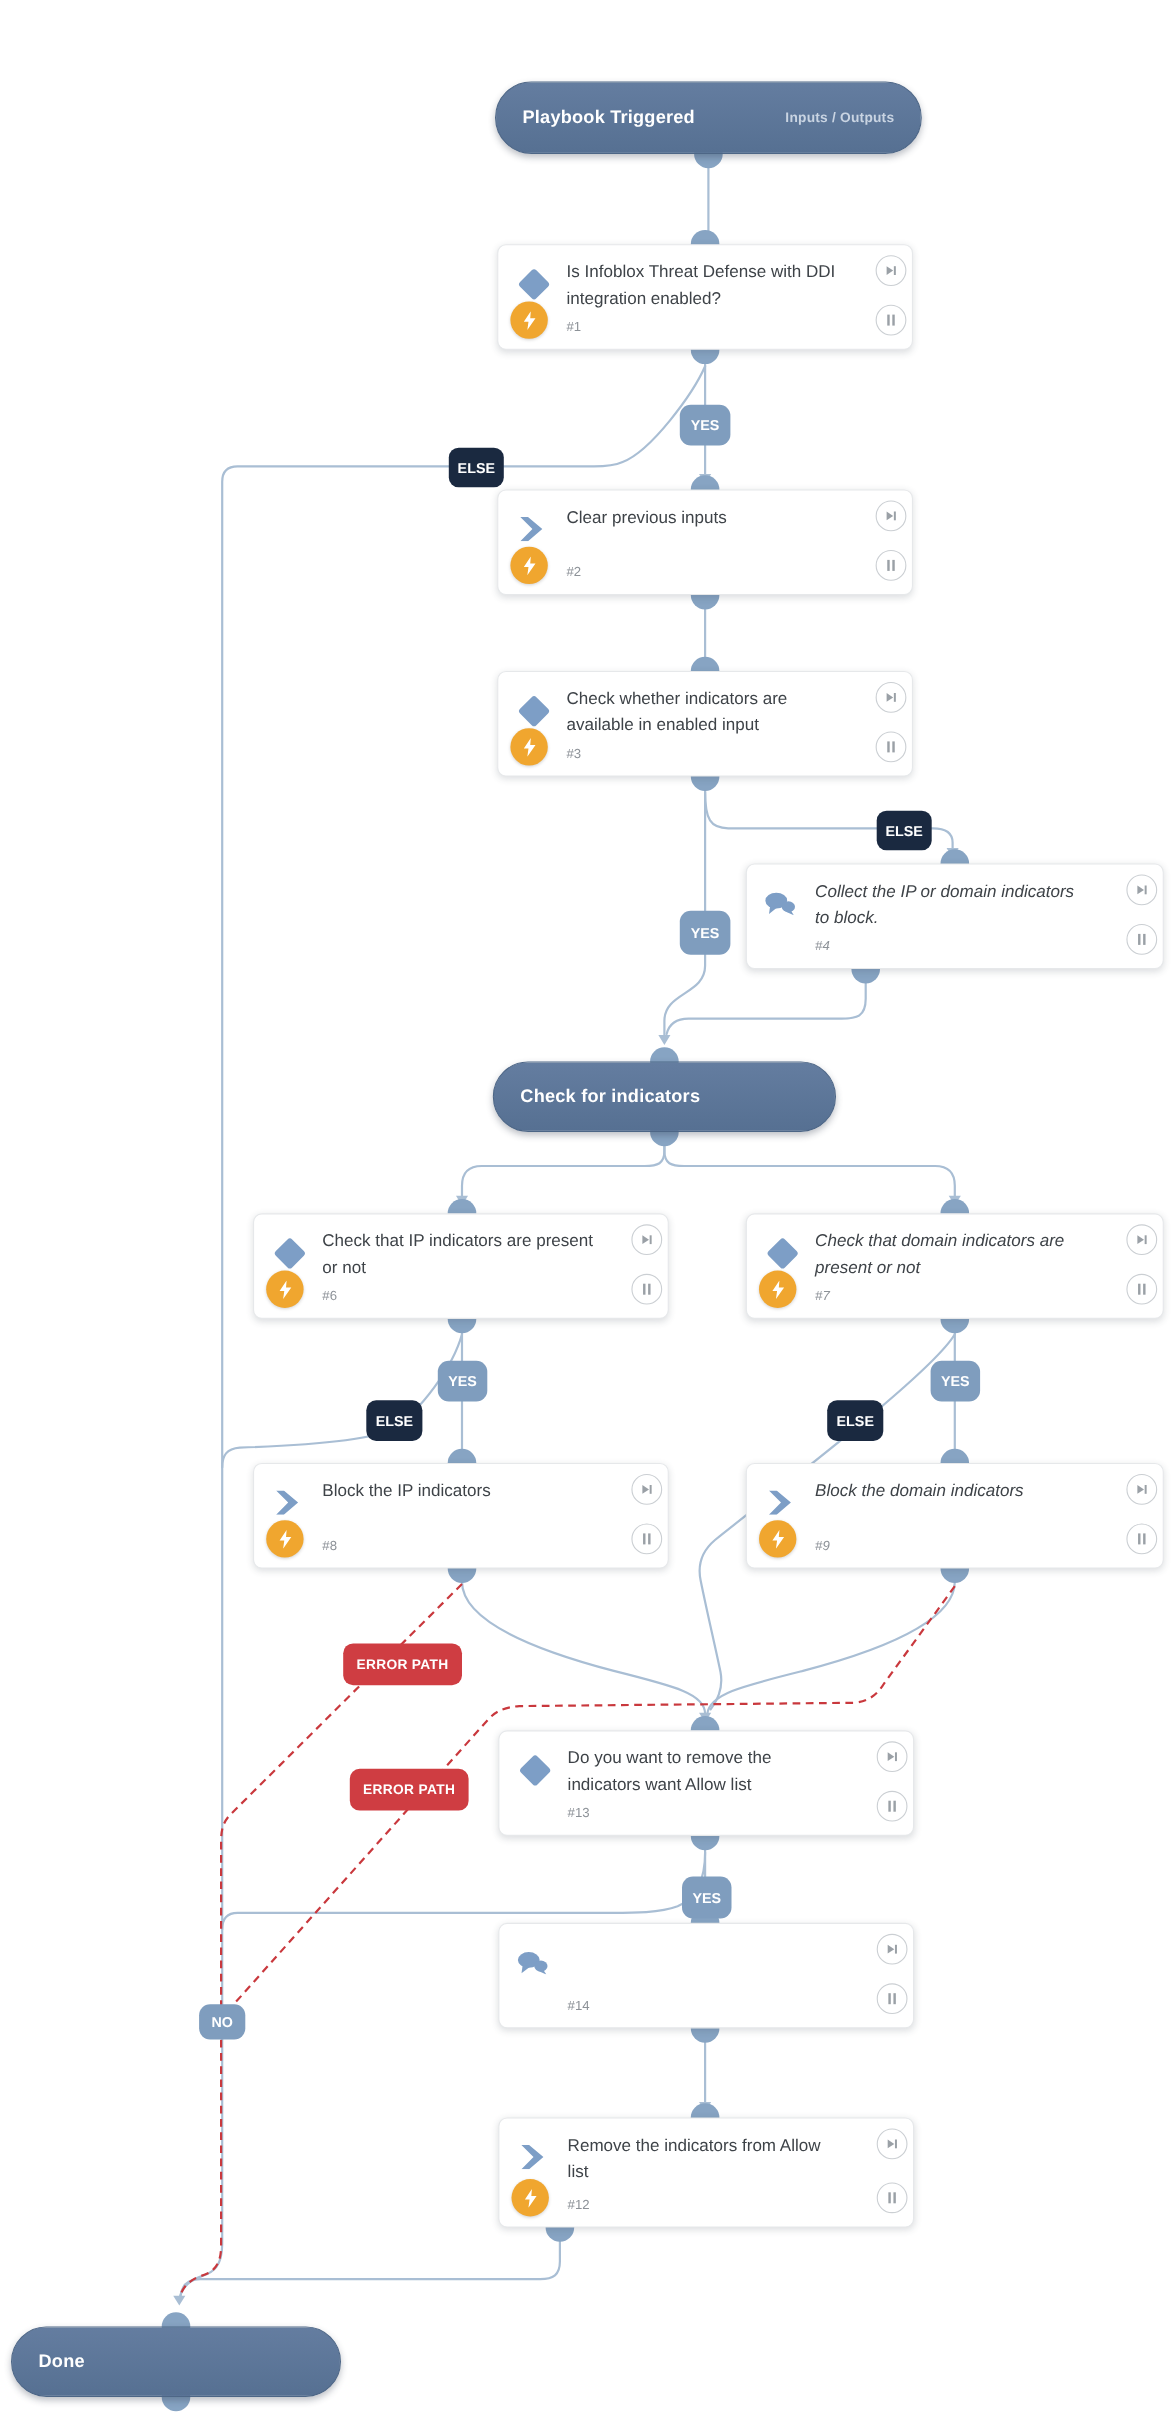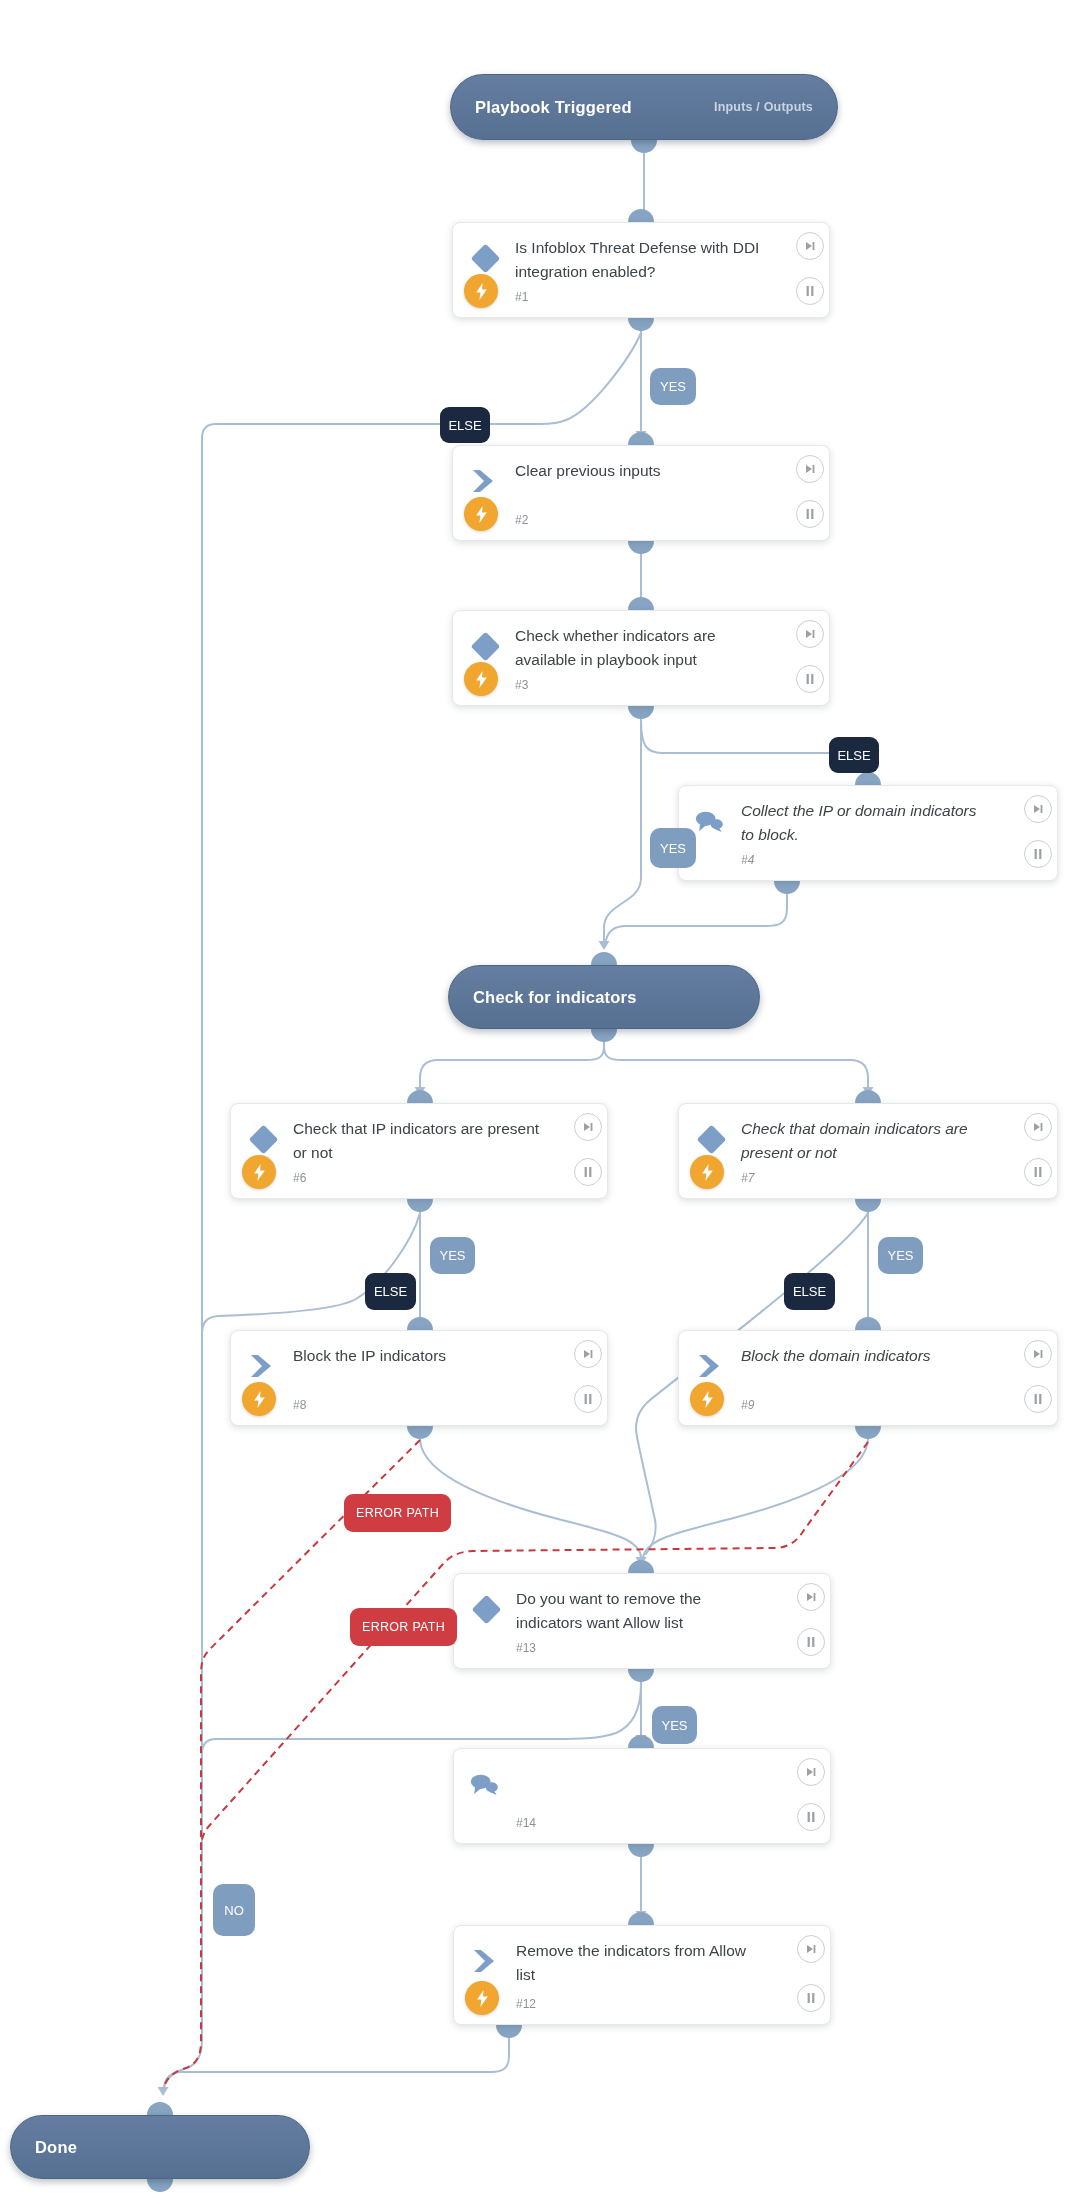--- a/index.html
+++ b/index.html
@@ -29,21 +29,21 @@
   .ctl.skip{top:9px;}
   .ctl.pause{bottom:12px;}
 
   .pill{position:absolute;z-index:2;display:flex;align-items:center;padding:0 24px;box-sizing:border-box;
         color:#fff;font-size:16.5px;font-weight:600;letter-spacing:.2px;
         background:linear-gradient(180deg,#647da0,#567092);border:1px solid #4d6686;border-radius:33px;
         box-shadow:0 3px 7px rgba(30,40,60,.3);cursor:pointer;text-align:center;}
   .pill .link{margin-left:auto;font-size:12.5px;font-weight:700;color:#c9d4e2;}
 
   .badge{position:absolute;z-index:3;display:flex;align-items:center;justify-content:center;color:#fff;
-         font-weight:400;font-size:13px;border-radius:10px;box-sizing:border-box;cursor:pointer;margin-left:32px;}
+         font-weight:700;font-size:13px;border-radius:10px;box-sizing:border-box;cursor:pointer;}
   .b-yes,.b-no{background:#7f9dbe;}
   .b-else{background:#1a2940;border-radius:9px;}
   .b-err{background:#cf3d42;font-size:12.5px;border-radius:9px;padding:16px 12px;letter-spacing:.3px;}
 </style>
 </head>
 <body>
 
 <div id="canvas">
 
   <svg class="wires" width="1068" height="2204" viewBox="0 0 1068 2204">
@@ -168,21 +168,21 @@
     </span>
   </div>
 
   <div class="card" style="left:452px;top:610px">
     <span class="diamond"></span>
     <span class="flash">
       <svg width="13" height="17" viewBox="0 0 12 16">
           <path d="M7 0 L1 9 H5 L4 16 L11 6 H6.5 Z" fill="#fff"></path>
         </svg>
     </span>
-    <div class="title">Check whether indicators are available in playbook input</div>
+    <div class="title">Check whether indicators are available in enabled input</div>
     <div class="num">#3</div>
     <span class="ctl skip">
       <svg width="12" height="12" viewBox="0 0 12 12">
           <path d="M2 2 L8 6 L2 10 Z" fill="#9aa0a6"></path>
           <rect x="8.6" y="2" width="1.8" height="8" fill="#9aa0a6"></rect>
         </svg>
     </span>
     <span class="ctl pause">
       <svg width="10" height="12" viewBox="0 0 10 12">
           <rect x="1.6" y="1" width="2.2" height="10" fill="#9aa0a6"></rect>
@@ -368,21 +368,21 @@
         </svg>
     </span>
     <span class="ctl pause">
       <svg width="10" height="12" viewBox="0 0 10 12">
           <rect x="1.6" y="1" width="2.2" height="10" fill="#9aa0a6"></rect>
           <rect x="6.2" y="1" width="2.2" height="10" fill="#9aa0a6"></rect>
         </svg>
     </span>
   </div>
 
-  <div class="badge b-no" style="left:181px;top:1884px;width:42px;height:52px">NO</div>
+  <div class="badge b-no" style="left:181px;top:1822px;width:42px;height:32px">NO</div>
 
   <div class="card" style="left:453px;top:1925px;height:100px">
     <span class="chev">
       <svg width="26" height="22" viewBox="0 0 24 22">
           <path d="M2 0 H9 L22 11 L9 22 H2 L13 11 Z" fill="#7d9ec6"></path>
         </svg>
     </span>
     <span class="flash">
       <svg width="13" height="17" viewBox="0 0 12 16">
           <path d="M7 0 L1 9 H5 L4 16 L11 6 H6.5 Z" fill="#fff"></path>

